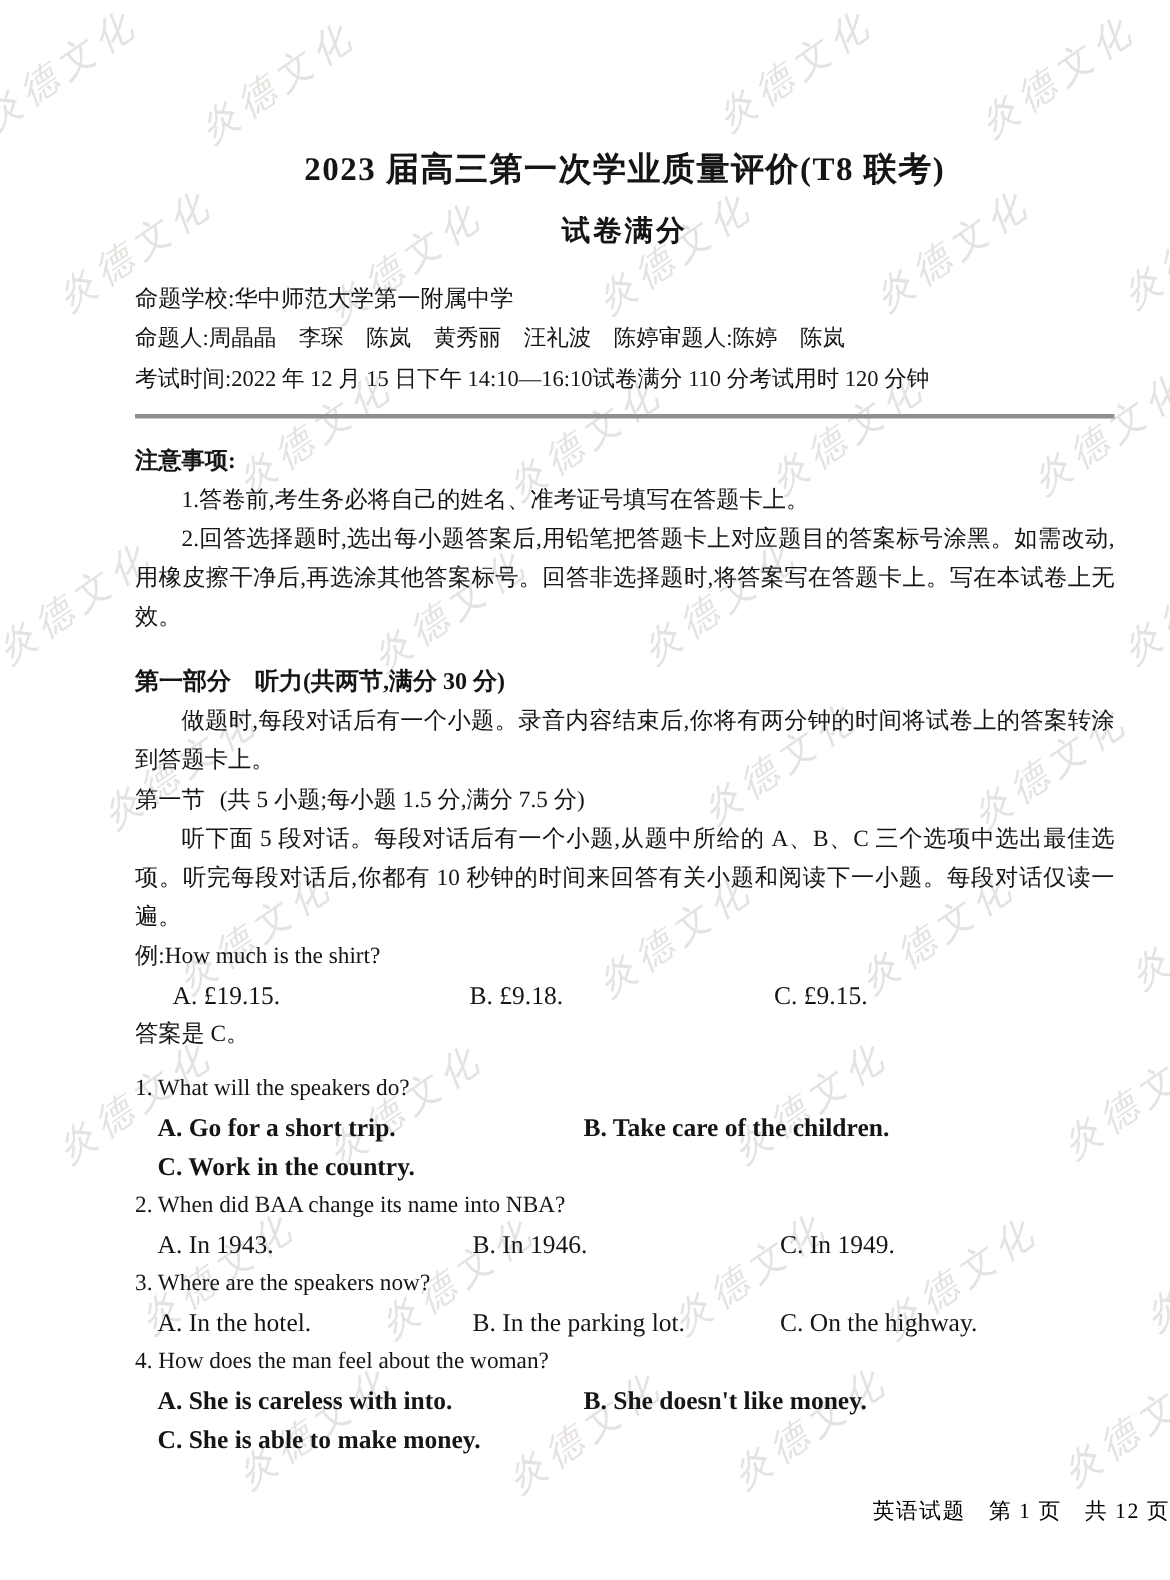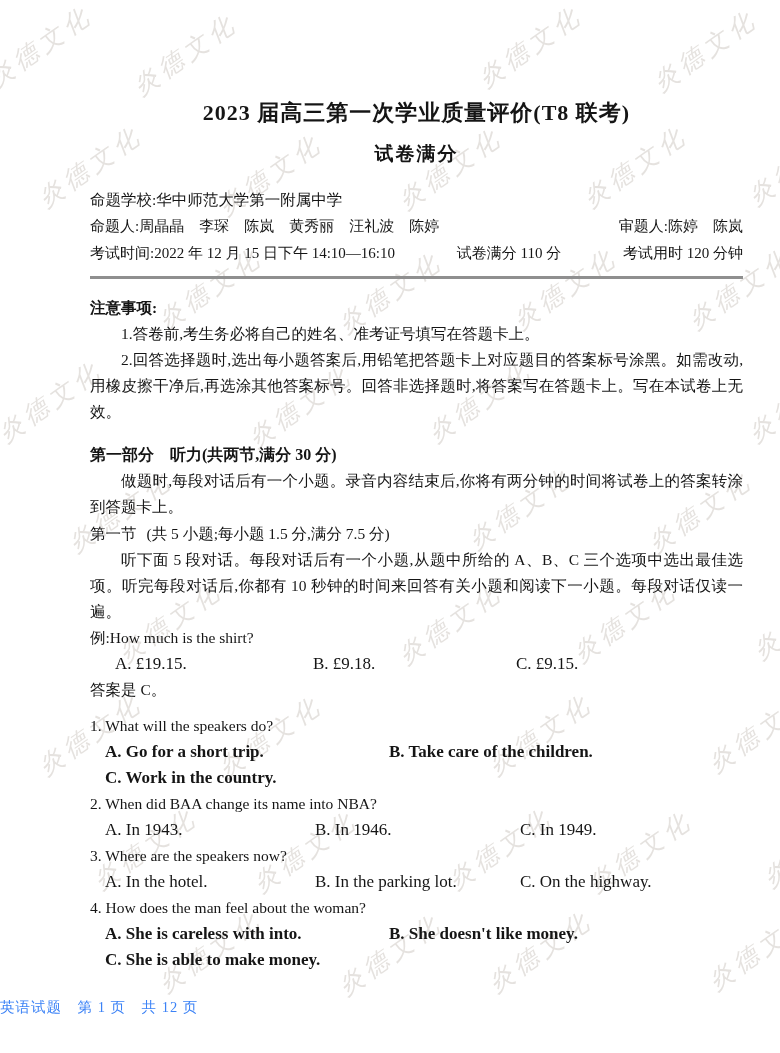--- a/index.html
+++ b/index.html
@@ -26,39 +26,39 @@
     margin:0 0 13px 0;
     font-size:22px; font-weight:bold;
     text-align:center; letter-spacing:1px;
   }
   .subtitle {
     margin:0 0 20px 0;
     font-size:19px; font-weight:bold;
     text-align:center; letter-spacing:2px;
   }
   .meta { font-size:15px; line-height:27px; }
-  .meta-row { display:flex; justify-content:space-between; }
+  .meta-row { display:flex; }
   .rule { border:none; height:3px; background:#8f8f8f; margin:9px 0 16px 0; }
   p, .line { margin:0; font-size:15.5px; line-height:26px; text-align:justify; }
   .indent { text-indent:2em; }
   .notice-heading { font-size:15.5px; font-weight:bold; line-height:26px; }
   .part-heading { font-size:16px; font-weight:bold; line-height:27px; margin-top:16px; }
   .sec-heading { font-size:15.5px; line-height:27px; }
   .sec-heading .lbl { font-weight:normal; margin-right:10px; }
   .opt-row { display:flex; flex-wrap:wrap; padding-left:15px; font-size:17px; line-height:26px; }
   .opt-row.example-row { padding-left:25px; }
   .opt.c1 { width:210px; } .opt.c2 { width:205px; } .opt.c3 { flex:1; }
   .opt.e1 { width:198px; } .opt.e2 { width:203px; }
   .opt.half { width:284px;font-weight:bold; }
   .q-block { margin-top:0; }
   .gap-s { height:10px; }
   .footer {
     position:absolute; left:0; right:0; bottom:36px;
-    text-align:left; font-size:14.5px; letter-spacing:1px;
-    color:#3b82f6;
+    text-align:right; font-size:14.5px; letter-spacing:1px;
+    color:#000000;
   }
 </style>
 </head>
 <body>
 
 <div class="page">
 
   <div class="wm-layer" id="wm-layer">
       <span class="wm" style="left: -20px; top: 30px;">炎德文化</span>
       <span class="wm" style="left: 125px; top: 38px;">炎德文化</span>

